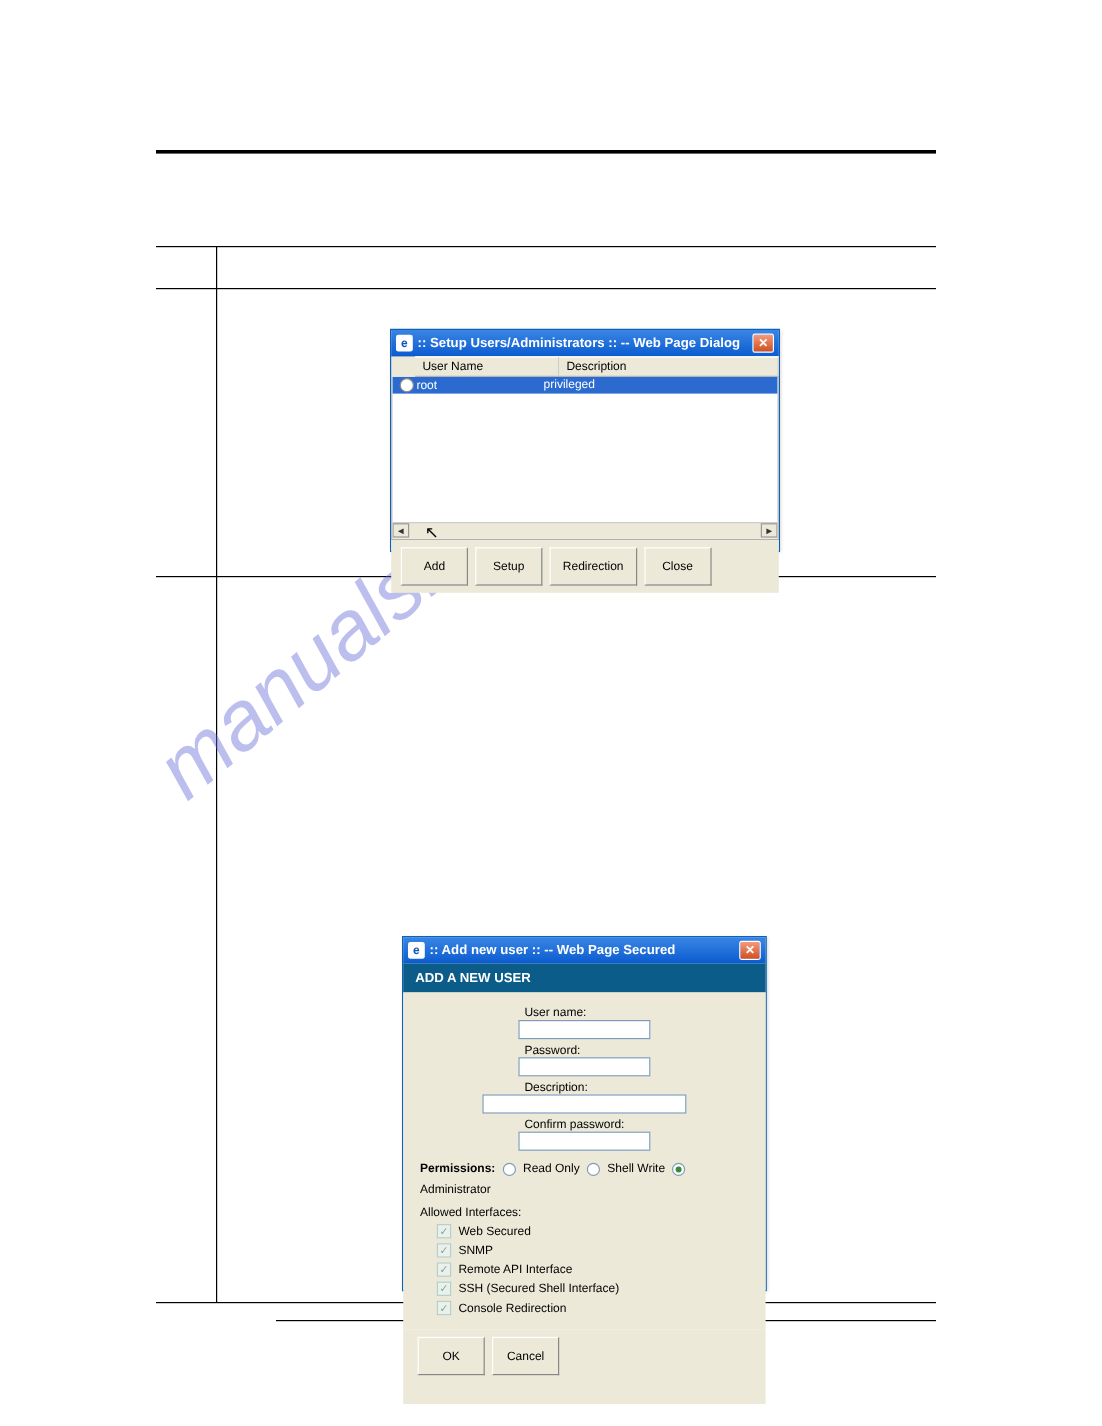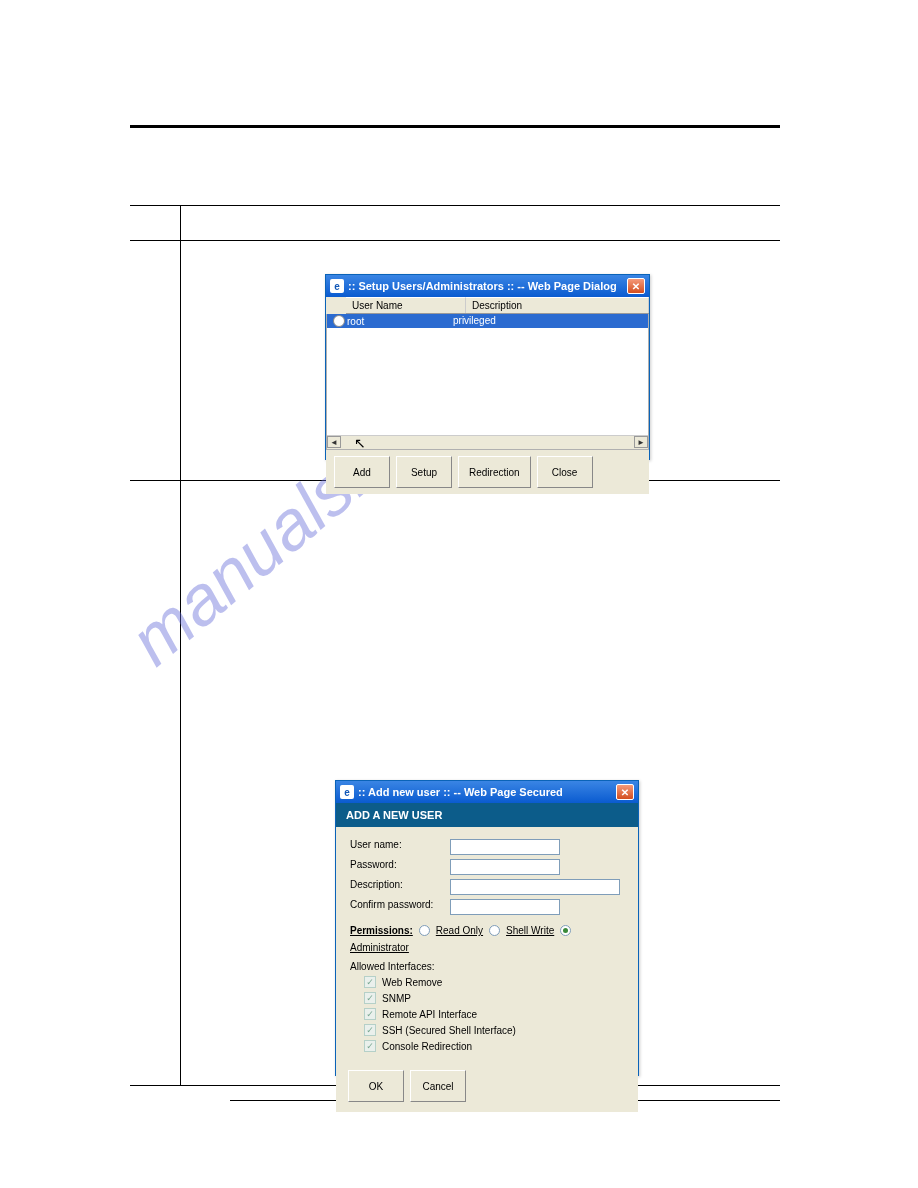--- a/index.html
+++ b/index.html
@@ -125,40 +125,40 @@
 
   
   .dlg2 { top: 780px; left: 335px; width: 304px; height: 296px; }
   .subheader {
     background: #0c5c8a; color: #fff; font-size: 11px; font-weight: bold;
     padding: 6px 10px;
   }
   .form-area {
     padding: 12px 14px 8px; background: #ece9d8; font-size: 10px;
   }
-  .field-row { display: flex; align-items: flex-start; margin-bottom: 4px; }
+  .field-row { display: flex; align-items: center; margin-bottom: 4px; flex-direction: column; }
   .field-label { width: 100px; }
   .text-input {
     border: 1px solid #7f9db9; height: 16px; background: #fff;
   }
   .inp-short { width: 110px; }
   .inp-long { width: 170px; }
-  .perm-row { margin-top: 10px; display: flex; align-items: center; gap: 6px; flex-wrap: wrap; text-decoration: underline; }
+  .perm-row { margin-top: 10px; display: flex; align-items: center; gap: 6px; flex-wrap: wrap; }
   .perm-row b { font-size: 10px; }
   .radio { width: 11px; height: 11px; border: 1px solid #7f9db9; border-radius: 50%; display: inline-flex; align-items: center; justify-content: center; background: #fff; }
   .radio.checked::after { content: ""; width: 5px; height: 5px; background: #3a8a3a; border-radius: 50%; }
   .allowed-label { font-weight: normal; margin-top: 8px; }
   .check-list { padding: 4px 0 0 14px; }
   .check-row { display: flex; align-items: center; gap: 6px; margin-bottom: 4px; }
   .checkbox {
     width: 12px; height: 12px; border: 1px solid #b5d0c8;
     background: #eaf0ec; display: inline-flex; align-items: center; justify-content: center;
     color: #7aa892; font-size: 9px;
   }
-  .dlg2-buttons { display: flex; gap: 6px; padding: 6px 12px 10px; background: #ece9d8; }
+  .dlg2-buttons { display: flex; gap: 6px; padding: 6px 12px 24px; background: #ece9d8; }
 
   
   .watermark {
     position: absolute;
     top: 40%;
     left: 38%;
     transform: translate(-50%, -50%) rotate(-40deg);
     font-size: 70px;
     color: rgba(96, 103, 214, 0.42);
     font-family: Arial, sans-serif;
@@ -248,21 +248,21 @@
       <span class="radio"></span>
       <span>Shell Write</span>
       <span class="radio checked"></span>
       <span>Administrator</span>
     </div>
 
     <div class="allowed-label">Allowed Interfaces:</div>
     <div class="check-list">
       <div class="check-row">
         <span class="checkbox">✓</span>
-        <span>Web Remove</span>
+        <span>Web Secured</span>
       </div>
       <div class="check-row">
         <span class="checkbox">✓</span>
         <span>SNMP</span>
       </div>
       <div class="check-row">
         <span class="checkbox">✓</span>
         <span>Remote API Interface</span>
       </div>
       <div class="check-row">

